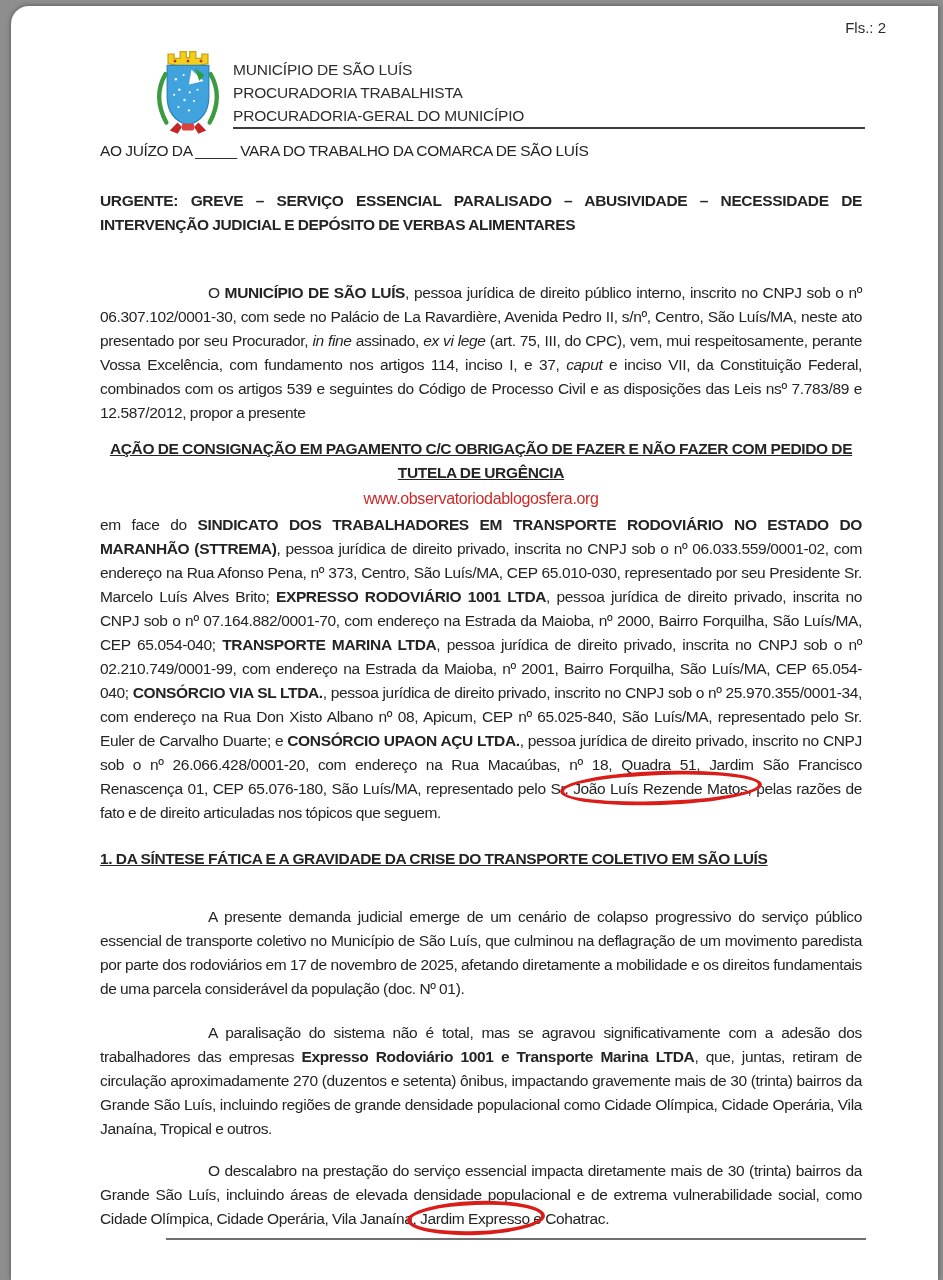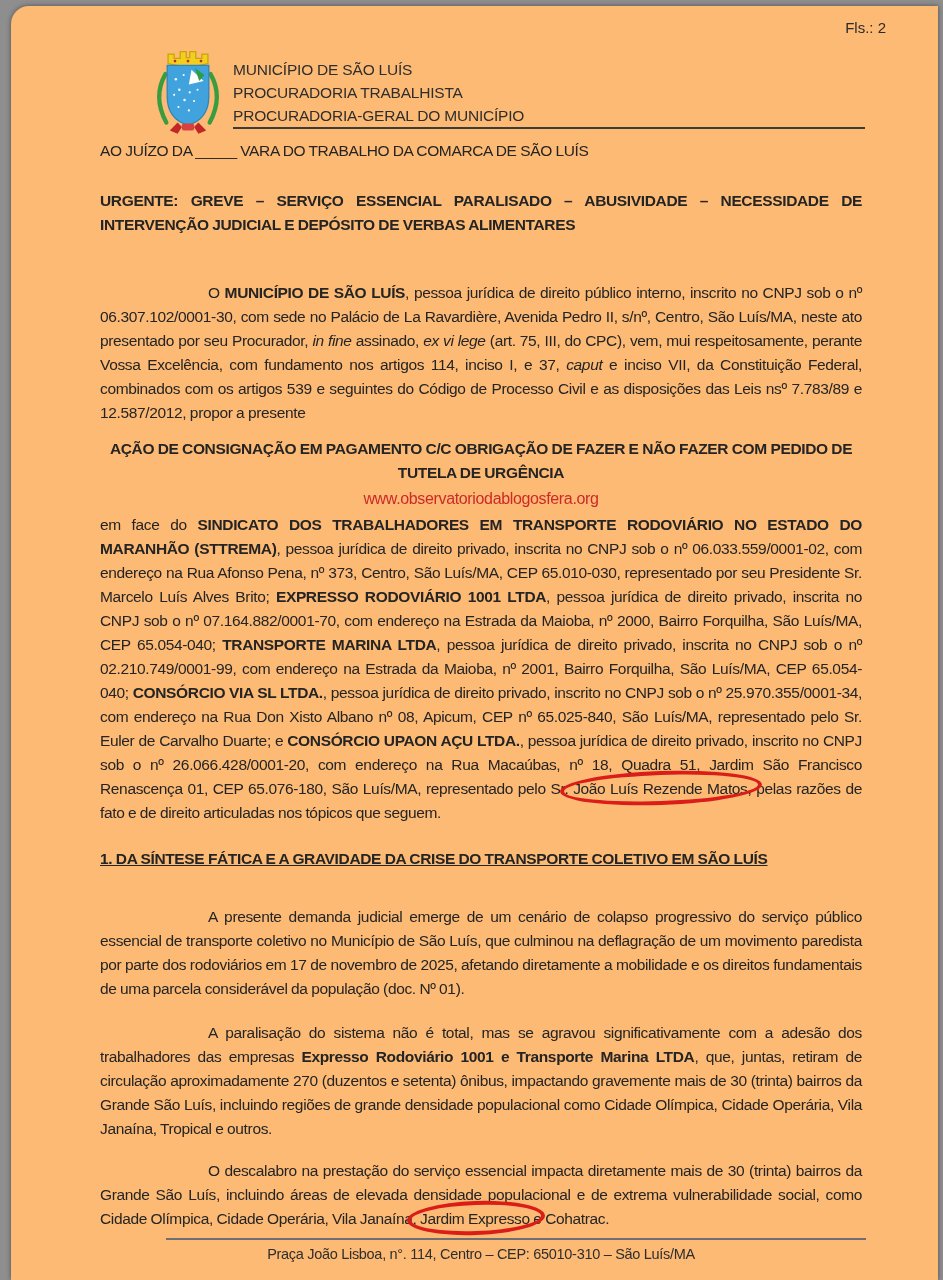--- a/index.html
+++ b/index.html
@@ -4,21 +4,21 @@
 <style>
   html,body { margin:0; padding:0; }
   body {
     width:943px; height:1280px; position:relative;
     background:#8e8e8e;
     font-family:"Liberation Sans", sans-serif;
     overflow:hidden;
   }
   .page {
     position:absolute; left:11px; top:6px; right:5px; bottom:0;
-    background:#fdba74;
+    background:#ffffff;
     border-top-left-radius:18px;
     box-shadow:0 0 5px rgba(0,0,0,.45);
   }
   .fls {
     position:absolute; top:13px; right:52px;
     font-size:15px; color:#2b2b2b;
   }
   
   .crest { position:absolute; left:138px; top:38px; width:78px; height:100px; }
   .org-block {
@@ -35,21 +35,21 @@
     font-size:15.5px; line-height:24px; color:#242424;
     letter-spacing:-0.35px; word-spacing:-0.4px;
   }
   .content p { margin:0; text-align:justify; }
   .addressing { margin-bottom:26px !important; text-align:left !important; }
   .urgent { font-weight:700; margin-bottom:44px !important; }
   .indent { text-indent:108px; }
   .p1 { margin-bottom:12px !important; }
   .doc-title {
     text-align:center !important; font-weight:700;
-    margin-bottom:2px !important;
+    text-decoration:underline; margin-bottom:2px !important;
   }
   .watermark {
     text-align:center !important; color:#cc2a28;
     font-size:16px; margin-bottom:2px !important;
   }
   .p2 { margin-bottom:22px !important; }
   .section-heading {
     font-weight:700; text-decoration:underline;
     margin-bottom:34px !important; text-align:right;
   }
@@ -139,15 +139,14 @@
     <p class="section-heading">1. DA SÍNTESE FÁTICA E A GRAVIDADE DA CRISE DO TRANSPORTE COLETIVO EM SÃO LUÍS</p>
 
     <p class="indent p3"><span>A presente demanda judicial emerge de um cenário de colapso progressivo do serviço público essencial de transporte coletivo no Município de São Luís, que culminou na deflagração de um movimento paredista por parte dos rodoviários em 17 de novembro de 2025, afetando diretamente a mobilidade e os direitos fundamentais de uma parcela considerável da população (doc. Nº 01).</span></p>
 
     <p class="indent p4"><span>A paralisação do sistema não é total, mas se agravou significativamente com a adesão dos trabalhadores das empresas </span><span style="font-weight: 700;">Expresso Rodoviário 1001 e Transporte Marina LTDA</span><span>, que, juntas, retiram de circulação aproximadamente 270 (duzentos e setenta) ônibus, impactando gravemente mais de 30 (trinta) bairros da Grande São Luís, incluindo regiões de grande densidade populacional como Cidade Olímpica, Cidade Operária, Vila Janaína, Tropical e outros.</span></p>
 
     <p class="indent p5"><span>O descalabro na prestação do serviço essencial impacta diretamente mais de 30 (trinta) bairros da Grande São Luís, incluindo áreas de elevada densidade populacional e de extrema vulnerabilidade social, como Cidade Olímpica, Cidade Operária, Vila Janaína, </span><span class="circled">Jardim Expresso</span><span> e Cohatrac.</span></p>
   </div>
 
   <div class="footer-rule"></div>
-  <div class="footer-text">Praça João Lisboa, n°. 114, Centro – CEP: 65010-310 – São Luís/MA</div>
 
 </div>
 
 </body></html>

